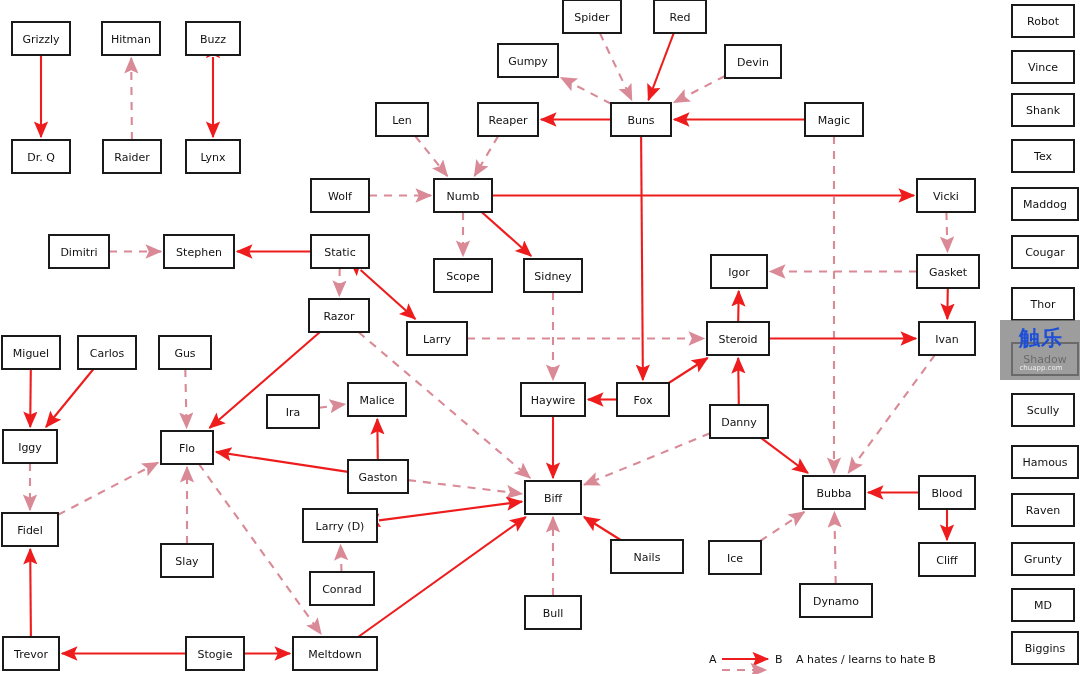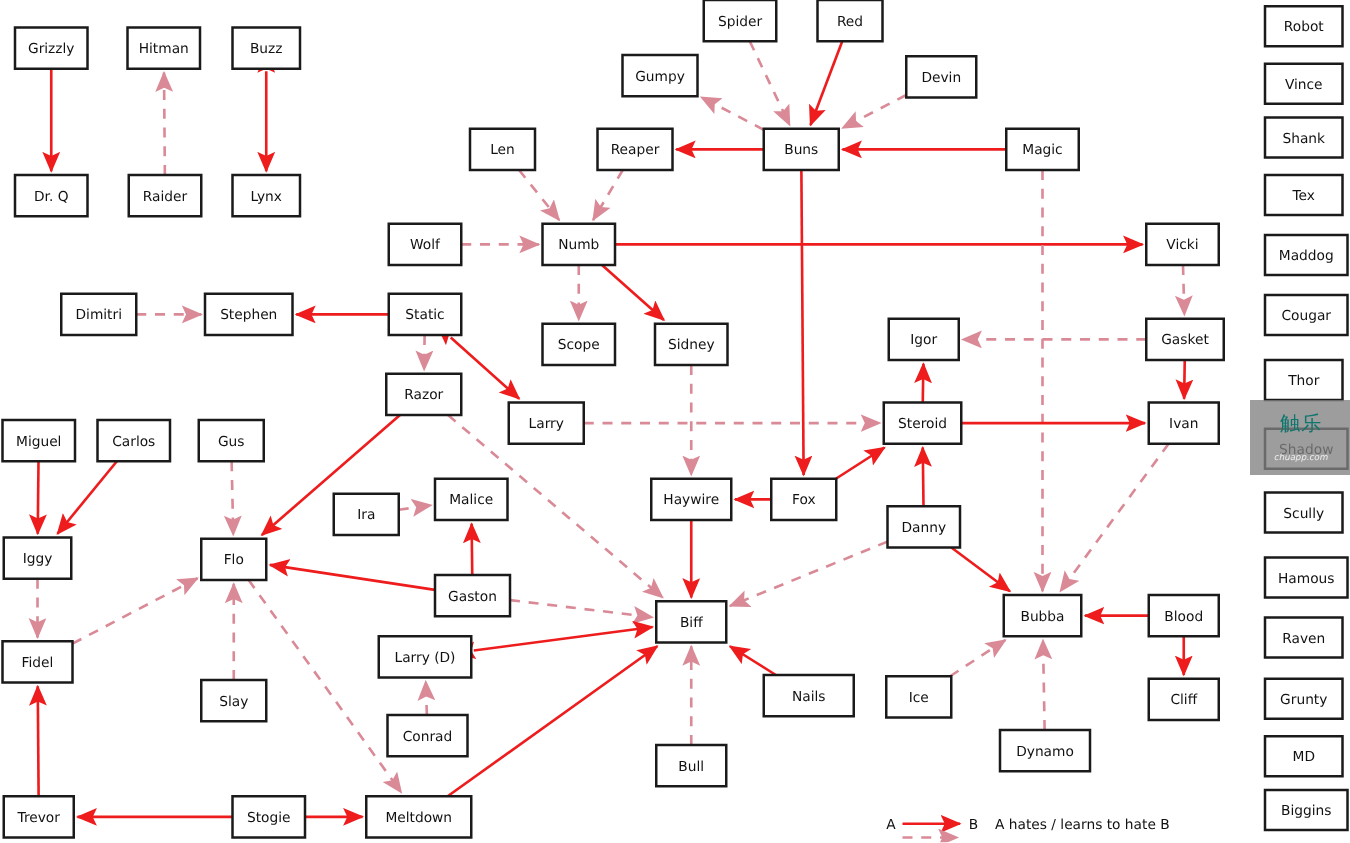--- a/index.html
+++ b/index.html
@@ -6,22 +6,22 @@
   body{font-family:"DejaVu Sans","Liberation Sans",sans-serif;}
   #stage{position:relative;width:1080px;height:674px;background:#fff;overflow:hidden;}
   #graph{position:absolute;left:0;top:0;width:1080px;height:674px;}
   .node-box{fill:#ffffff;stroke:#1a1a1a;stroke-width:2;}
   .node-label{font-family:"DejaVu Sans","Liberation Sans",sans-serif;font-size:11px;fill:#111111;text-anchor:middle;dominant-baseline:middle;}
   .edge-solid{stroke:#ee1c1c;stroke-width:2.1;fill:none;}
   .edge-dashed{stroke:#d98a96;stroke-width:2.1;fill:none;stroke-dasharray:8 7;}
   .legend-text{font-family:"DejaVu Sans","Liberation Sans",sans-serif;font-size:11px;fill:#111111;}
   #watermark{position:absolute;width:82px;height:60px;background:rgba(130,130,130,.78);
     display:flex;flex-direction:column;align-items:center;justify-content:center;pointer-events:none;}
-  #wm-cn{font-size:16px;color:#0f766e;font-weight:normal;letter-spacing:1px;line-height:1;font-family:"DejaVu Sans",sans-serif;}
-  #wm-url{font-size:7px;color:#efefef;line-height:1;margin-top:16px;font-family:"DejaVu Sans",sans-serif;font-style:italic;}
+  #wm-cn{font-size:21px;color:#1d4ed8;font-weight:bold;letter-spacing:1px;line-height:1;font-family:"DejaVu Sans",sans-serif;}
+  #wm-url{font-size:7px;color:#efefef;line-height:1;margin-top:16px;font-family:"DejaVu Sans",sans-serif;}
 </style>
 </head>
 <body>
 
 <div id="stage">
   <svg id="graph" viewBox="0 0 1080 674">
     <defs>
       <marker id="ah-solid" markerWidth="9" markerHeight="9" refX="7.4" refY="3.4" orient="auto" markerUnits="strokeWidth">
         <path d="M0,0 L8,3.4 L0,6.8 L1.6,3.4 z" fill="#ee1c1c"></path>
       </marker>

